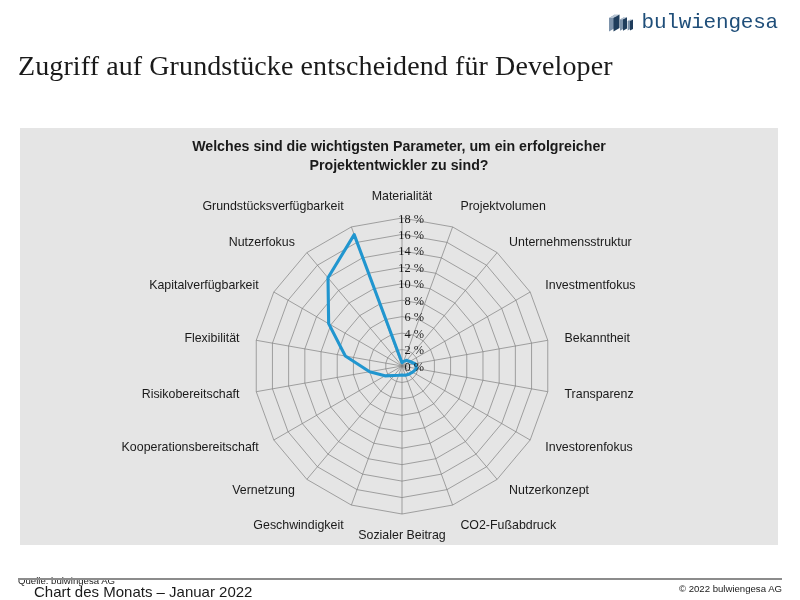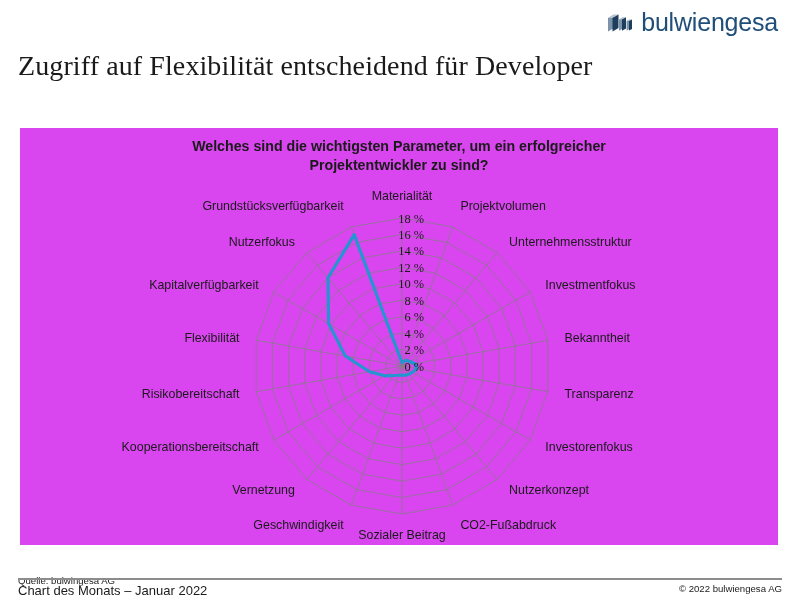--- a/index.html
+++ b/index.html
@@ -26,22 +26,22 @@
     position: absolute;
     right: 22px;
     top: 8px;
     height: 28px;
     display: flex;
     align-items: center;
     gap: 7px;
   }
   #logo-mark { width: 26px; height: 24px; display: block; }
   #logo-text {
-    font-family: Liberation Sans, sans-serif;
-    font-size: 25px;
+    font-family: Liberation Mono, monospace;
+    font-size: 21px;
     letter-spacing: -0.2px;
     color: #1f4e79;
     font-weight: 400;
   }
 
   
   #page-title {
     position: absolute;
     left: 18px;
     top: 50px;
@@ -53,21 +53,21 @@
     white-space: nowrap;
   }
 
   
   #chart-panel {
     position: absolute;
     left: 20px;
     top: 128px;
     width: 758px;
     height: 417px;
-    background: #d946ef;
+    background: #e5e5e5;
   }
   #chart-title {
     position: absolute;
     left: 0; top: 9px;
     width: 758px;
     text-align: center;
     font-size: 14.2px;
     font-weight: bold;
     color: #1a1a1a;
     line-height: 19px;
@@ -118,23 +118,23 @@
   #footer-rule {
     position: absolute;
     left: 18px;
     top: 578px;
     width: 764px;
     height: 2px;
     background: #8c8c8c;
   }
   #footer-left {
     position: absolute;
-    left: 18px;
+    left: 34px;
     top: 583px;
-    font-size: 13px;
+    font-size: 15px;
     color: #1a1a1a;
   }
   #footer-right {
     position: absolute;
     right: 18px;
     top: 583px;
     font-size: 9.6px;
     color: #1a1a1a;
     text-align: center;
   }
@@ -152,21 +152,21 @@
       <polygon points="11,9.5 15,7.2 18,7.2 14,9.5" fill="#b9c6d4"></polygon>
       <polygon points="14,9.5 18,7.2 18,18.5 14,20.8" fill="#1f3d5c"></polygon>
       <polygon points="18.6,11 21.5,9.4 21.5,18.9 18.6,20.5" fill="#7d93ab"></polygon>
       <polygon points="18.6,11 21.5,9.4 24,9.4 21,11" fill="#b9c6d4"></polygon>
       <polygon points="21,11 24,9.4 24,18.9 21,20.5" fill="#1f3d5c"></polygon>
     </svg>
     <span id="logo-text">bulwiengesa</span>
   </div>
 </div>
 
-<div id="page-title">Zugriff auf Flexibilität entscheidend für Developer</div>
+<div id="page-title">Zugriff auf Grundstücke entscheidend für Developer</div>
 
 <div id="chart-panel">
   <div id="chart-title">
     <div>Welches sind die wichtigsten Parameter, um ein erfolgreicher</div>
     <div>Projektentwickler zu sind?</div>
   </div>
 
   <svg id="chart-svg" viewBox="0 0 758 417">
     <g id="grid-group">
         <polygon points="382.00,221.56 387.62,222.55 392.57,225.40 396.24,229.78 398.19,235.14 398.19,240.86 396.24,246.22 392.57,250.60 387.62,253.45 382.00,254.44 376.38,253.45 371.43,250.60 367.76,246.22 365.81,240.86 365.81,235.14 367.76,229.78 371.43,225.40 376.38,222.55" class="grid-ring"></polygon>

